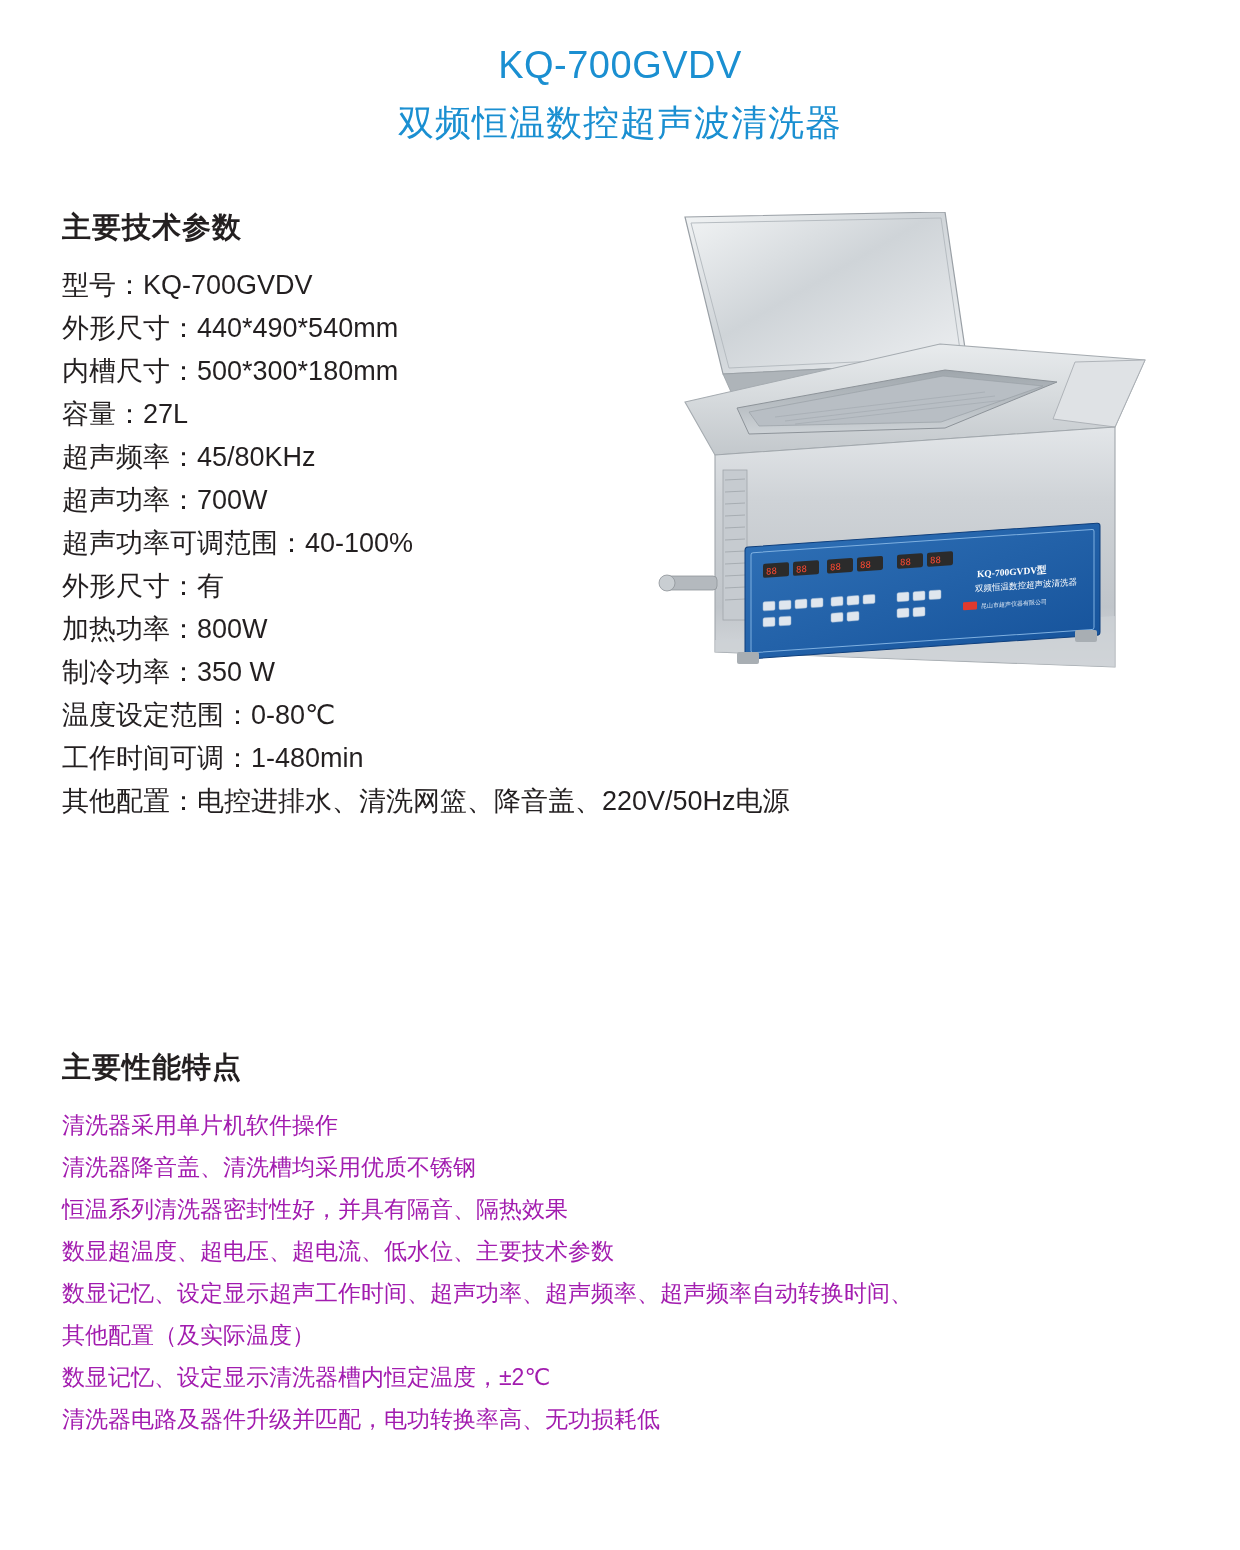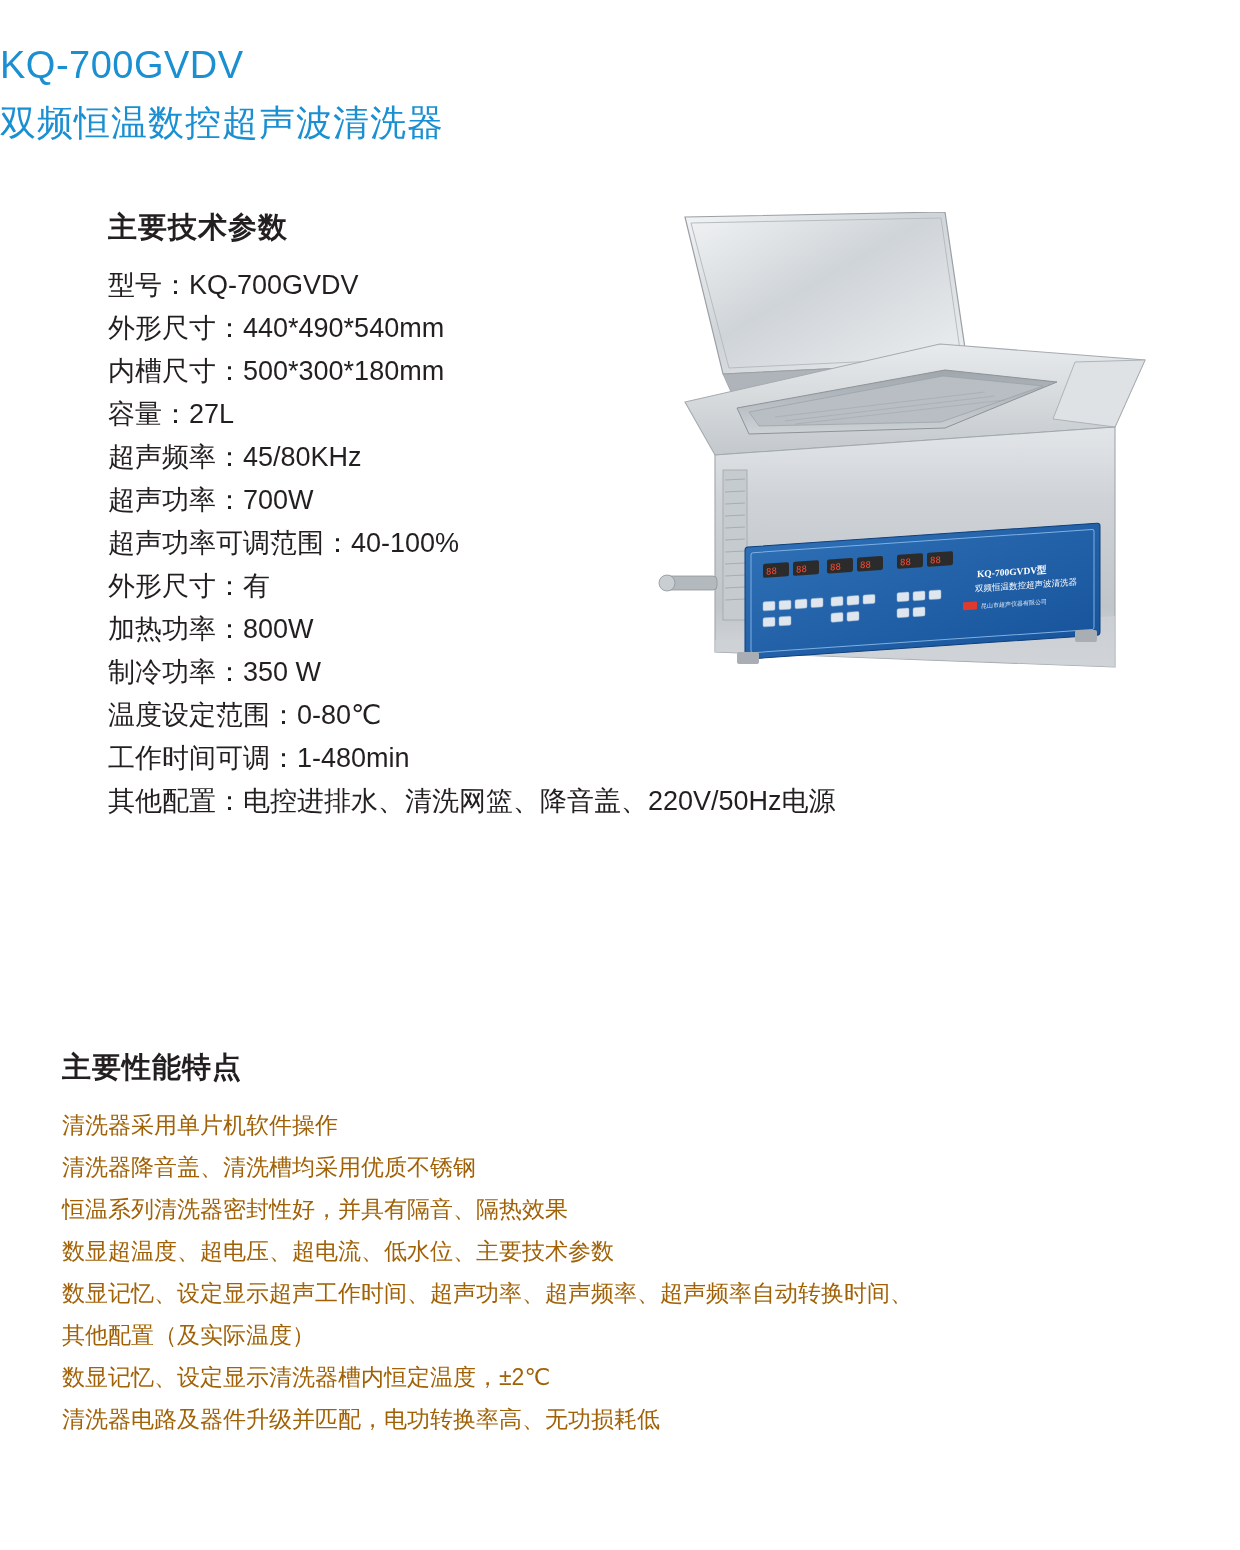--- a/index.html
+++ b/index.html
@@ -16,20 +16,21 @@
     overflow: hidden;
   }
   .page {
     width: 1240px;
     height: 1550px;
     position: relative;
   }
 
   
   .title-block {
+    text-align: center;
     padding-top: 42px;
   }
   .title-main {
     font-size: 38px;
     color: #1a8fd1;
     letter-spacing: 0.5px;
     line-height: 1.25;
     font-weight: 400;
   }
   .title-sub {
@@ -40,21 +41,20 @@
     margin-top: 8px;
     font-weight: 400;
   }
 
   
   .spec-section {
     position: absolute;
     left: 62px;
     top: 208px;
     width: 580px;
-    margin-left: 46px;
   }
   .section-heading {
     font-size: 29px;
     color: #231f20;
     font-weight: 600;
     margin-bottom: 16px;
     letter-spacing: 1px;
   }
   .spec-list {
     list-style: none;
@@ -85,21 +85,21 @@
     width: 1100px;
   }
   .feature-list {
     list-style: none;
     margin: 0;
     padding: 0;
   }
   .feature-list li {
     font-size: 23px;
     line-height: 42px;
-    color: #a16207;
+    color: #a21caf;
   }
 </style>
 </head>
 <body>
 
 <div class="page">
 
   <div class="title-block">
     <div class="title-main">KQ-700GVDV</div>
     <div class="title-sub">双频恒温数控超声波清洗器</div>

